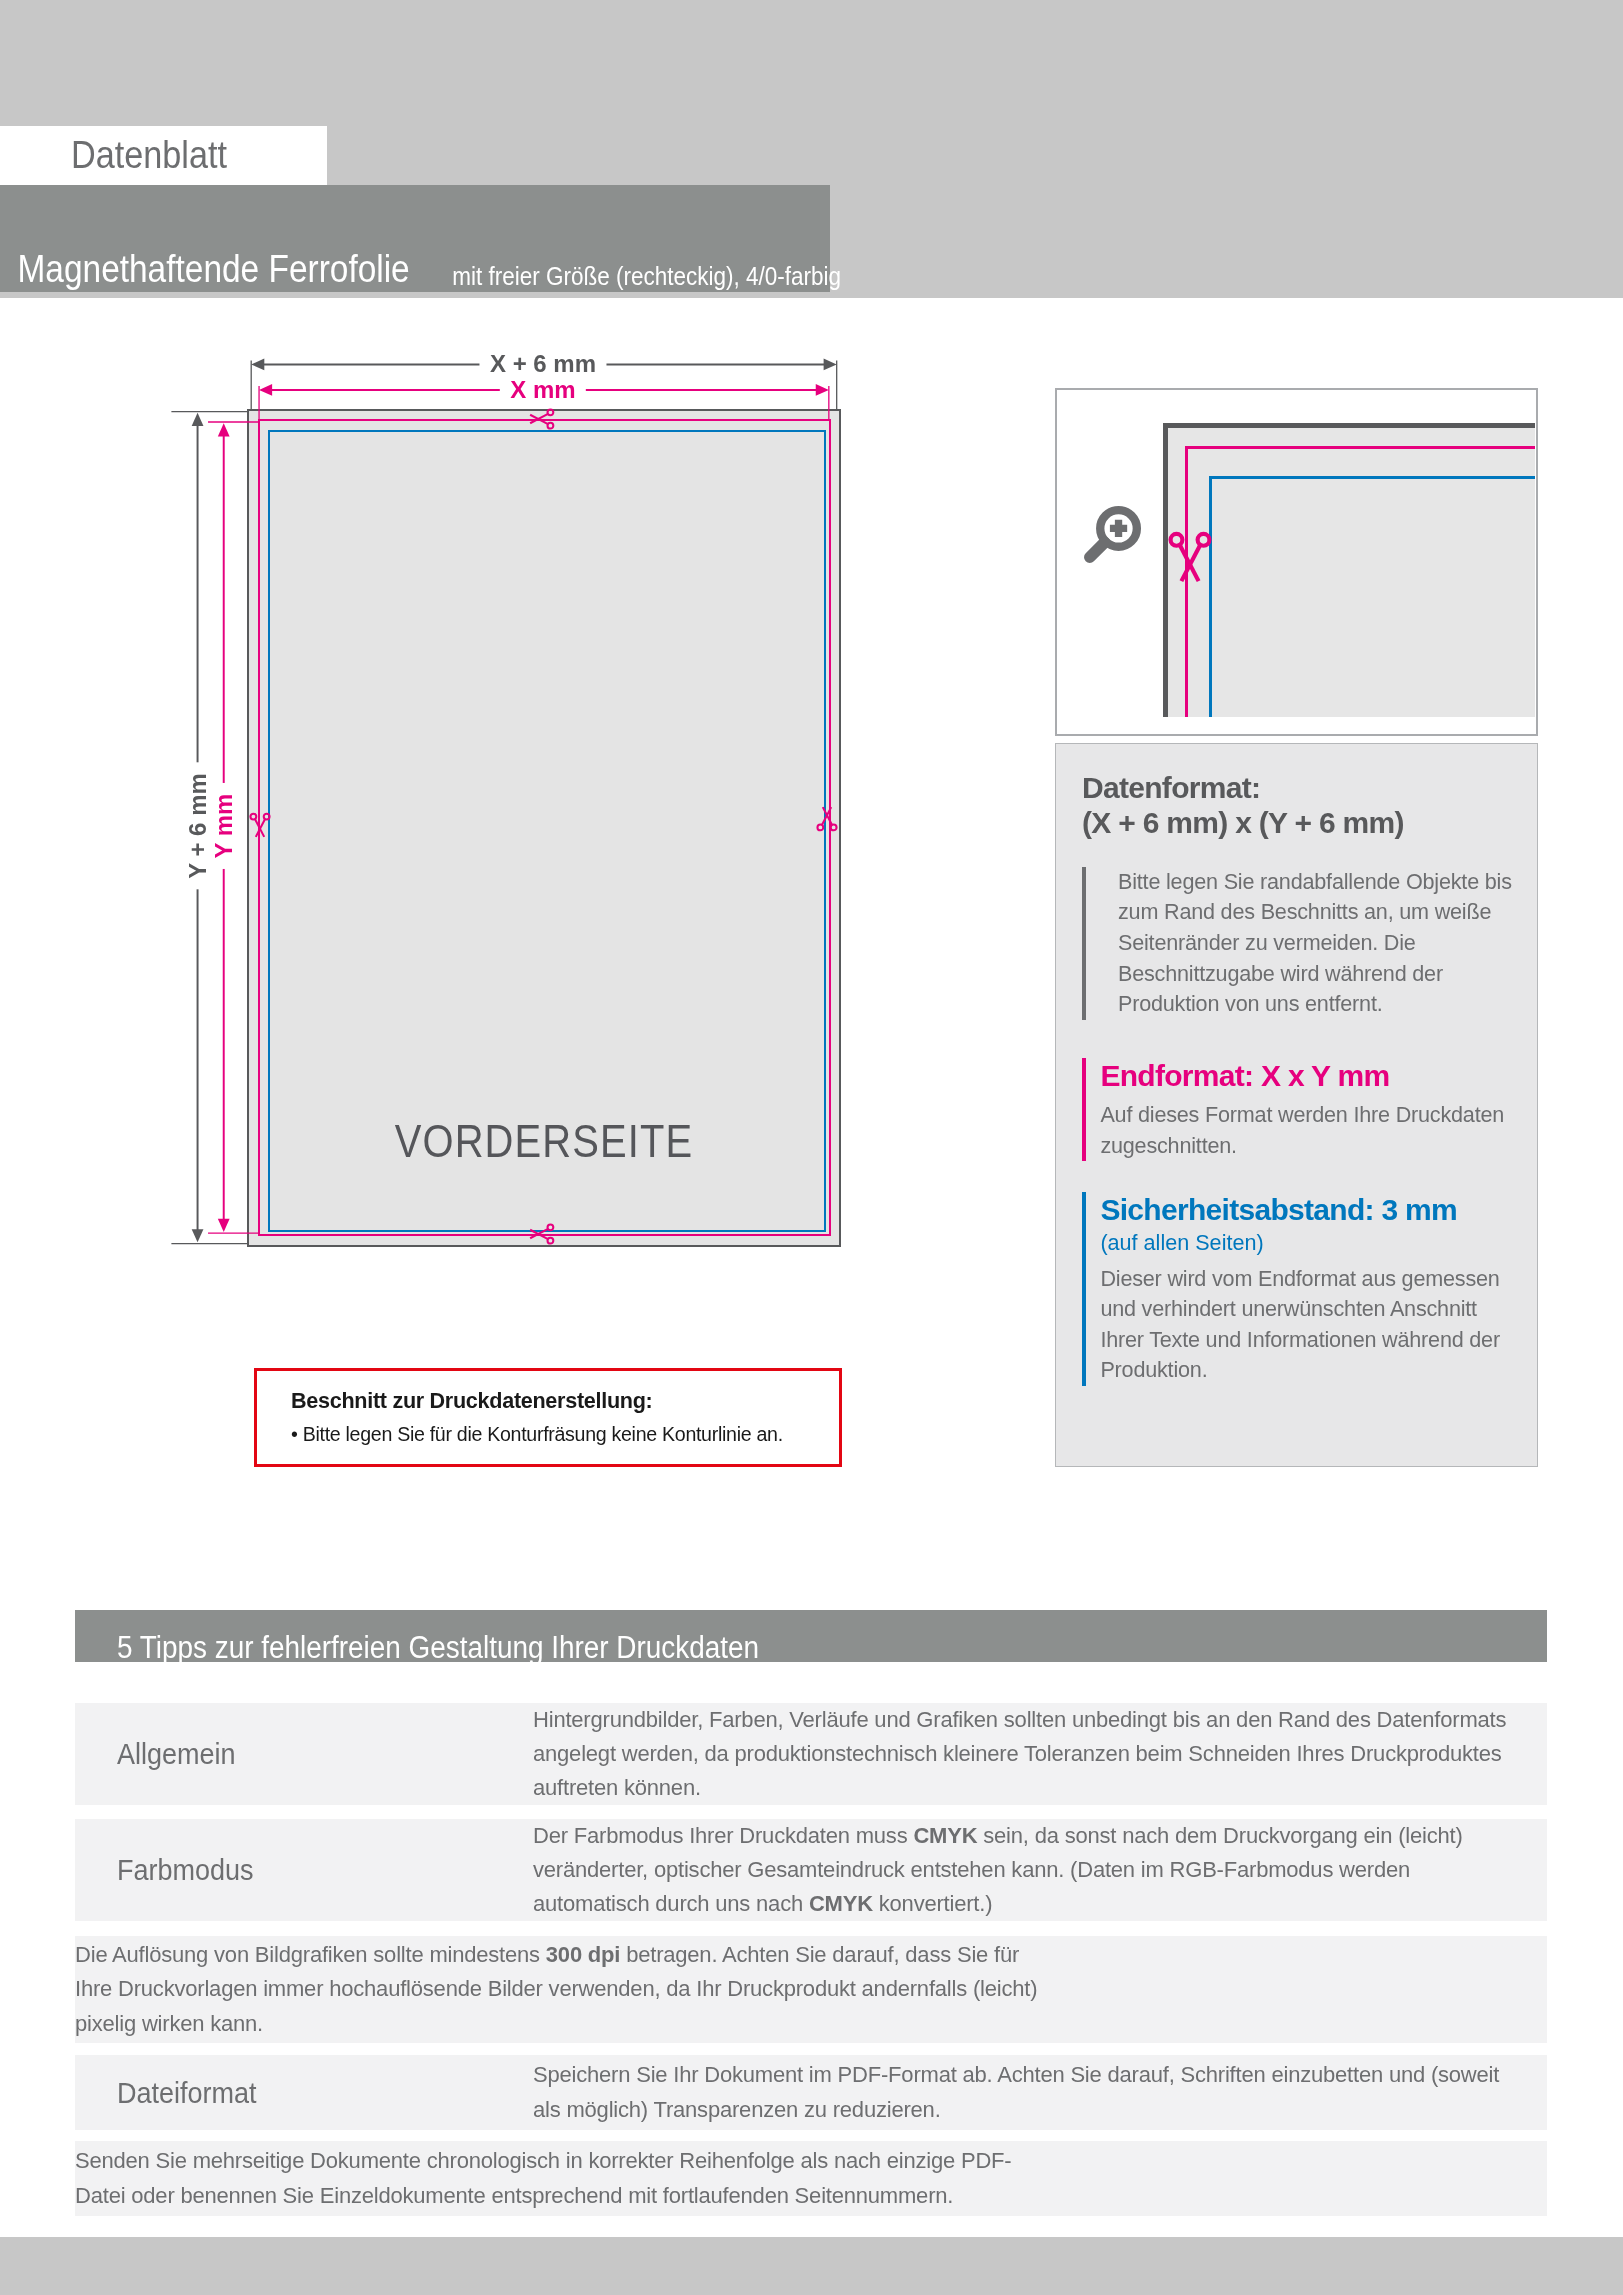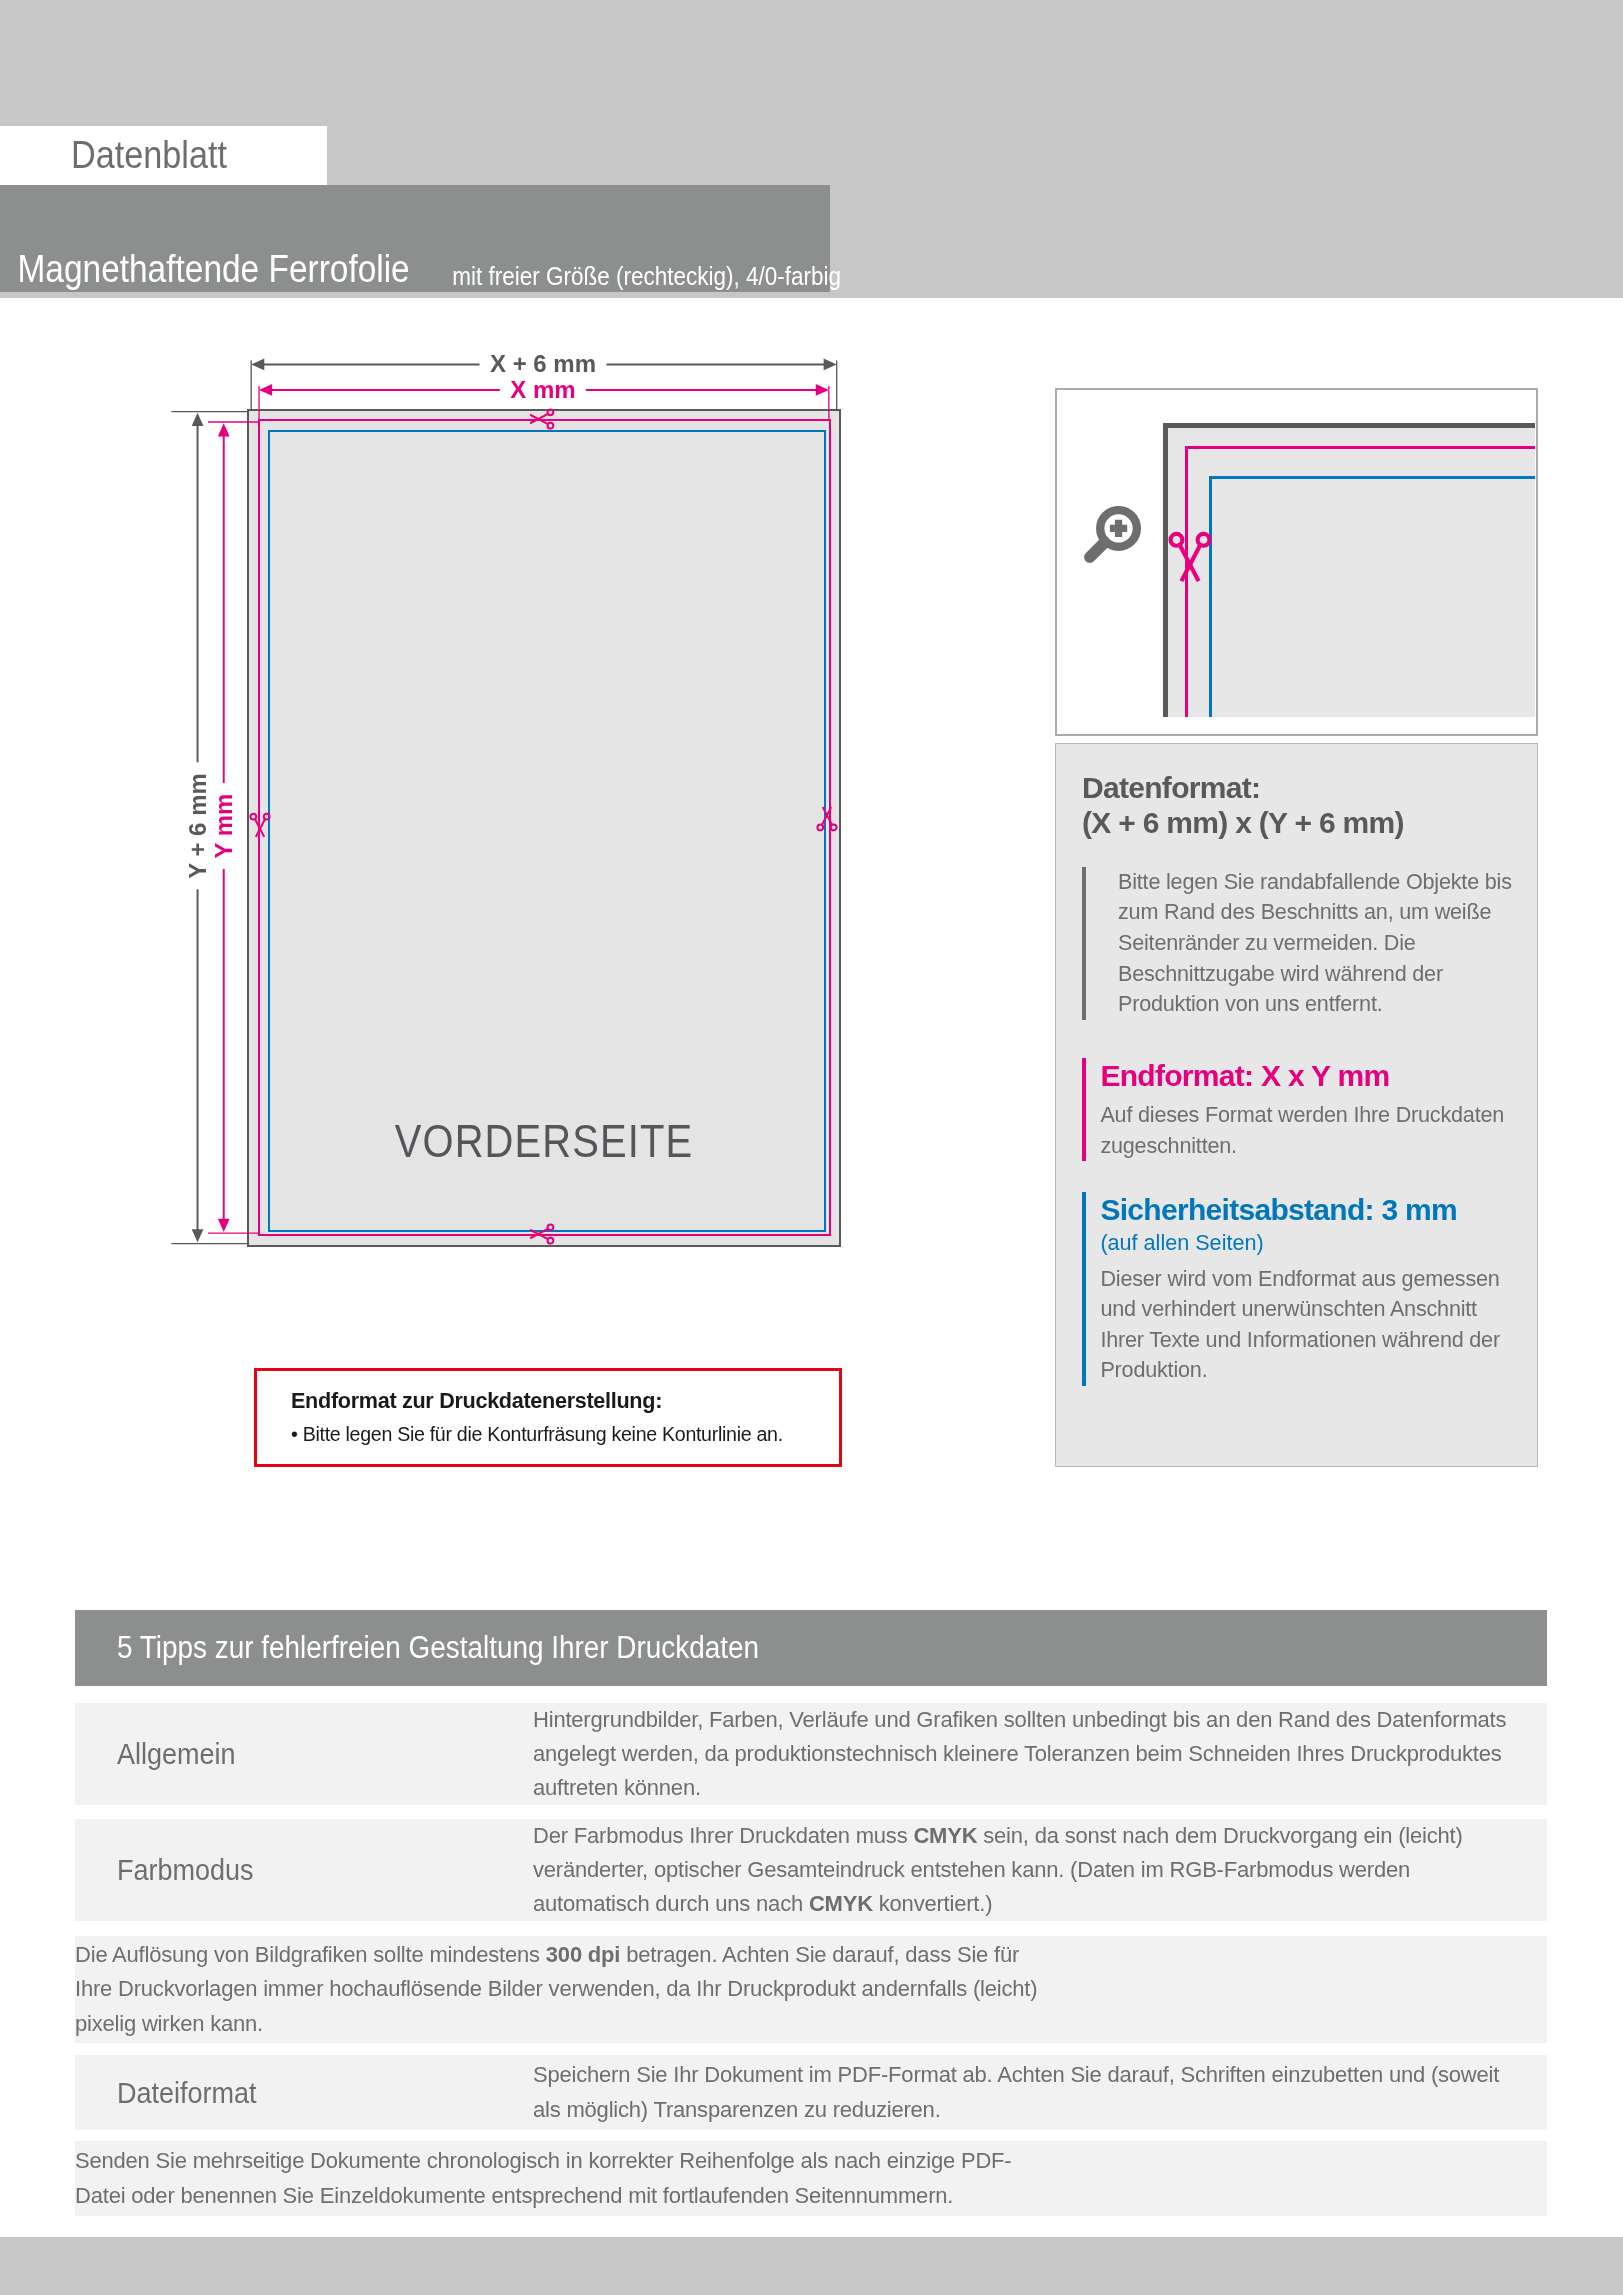--- a/index.html
+++ b/index.html
@@ -61,21 +61,21 @@
   .sa-block{margin-top:31px;border-left:4.6px solid #0077bd;padding-left:14.4px;}
   .sa-block .p-h{color:#0077bd;}
   .sa-sub{font-size:21.6px;color:#0077bd;line-height:1.3;margin-top:1.3px;}
 
   
   .hinweis-box{left:254px;top:1368px;width:588px;height:99px;border:3.3px solid #e30613;box-sizing:border-box;background:#ffffff;padding-left:34px;}
   .hinweis-title{font-size:21.6px;font-weight:700;color:#1a1a1a;margin-top:17px;letter-spacing:-0.3px;}
   .hinweis-bullet{font-size:19.6px;color:#1a1a1a;margin-top:9.2px;letter-spacing:-0.3px;white-space:nowrap;}
 
   
-  .tips-header{left:75px;top:1610px;width:1472px;height:76px;background:#8c8f8e;color:#ffffff;}
+  .tips-header{left:75px;top:1610px;width:1472px;height:52px;background:#8c8f8e;color:#ffffff;}
   .tips-header span{display:inline-block;margin-left:42px;font-size:31px;line-height:76px;
     transform:scaleX(0.9);transform-origin:left center;white-space:nowrap;}
   .tip-row{left:75px;width:1472px;background:#f2f2f3;display:flex;align-items:center;box-sizing:border-box;}
   .tip-label{flex:0 0 458px;padding-left:42px;box-sizing:border-box;font-size:30px;color:#6d6e70;}
   .tip-label span{display:inline-block;transform:scaleX(0.9);transform-origin:left center;white-space:nowrap;}
   .tip-text{width:975px;font-size:22px;line-height:1.55;color:#6d6e70;letter-spacing:-0.2px;padding-right:26px;}
   .tip-text b{font-weight:700;}
   .footer-band{left:0;top:2237px;width:1623px;height:58px;background:#c7c7c7;}
 </style>
 </head>
@@ -199,21 +199,21 @@
   </div>
 
   <div class="sa-block">
     <div class="p-h">Sicherheitsabstand: 3 mm</div>
     <div class="sa-sub">(auf allen Seiten)</div>
     <div class="p-body">Dieser wird vom Endformat aus gemessen und verhindert unerwünschten Anschnitt Ihrer Texte und Informationen während der Produktion.</div>
   </div>
 </div>
 
 <div class="abs hinweis-box">
-  <div class="hinweis-title">Endformat zur Druckdatenerstellung:</div>
+  <div class="hinweis-title">Beschnitt zur Druckdatenerstellung:</div>
   <div class="hinweis-bullet">• Bitte legen Sie für die Konturfräsung keine Konturlinie an.</div>
 </div>
 
 <div class="abs tips-header">
   <span>5 Tipps zur fehlerfreien Gestaltung Ihrer Druckdaten</span>
 </div>
 
 <div class="abs tip-row" style="top:1703px;height:102px;">
   <div class="tip-label"><span>Allgemein</span></div>
   <div class="tip-text"><span>Hintergrundbilder, Farben, Verläufe und Grafiken sollten unbedingt bis an den Rand des Datenformats angelegt werden, da produktionstechnisch kleinere Toleranzen beim Schneiden Ihres Druckproduktes auftreten können.</span></div>

